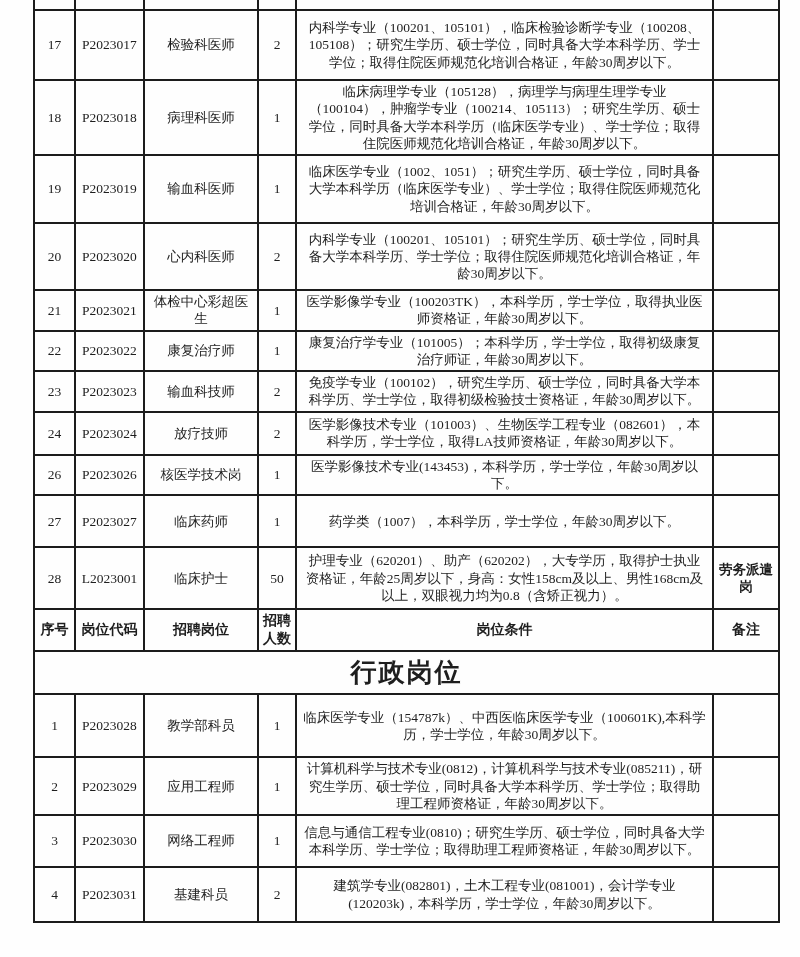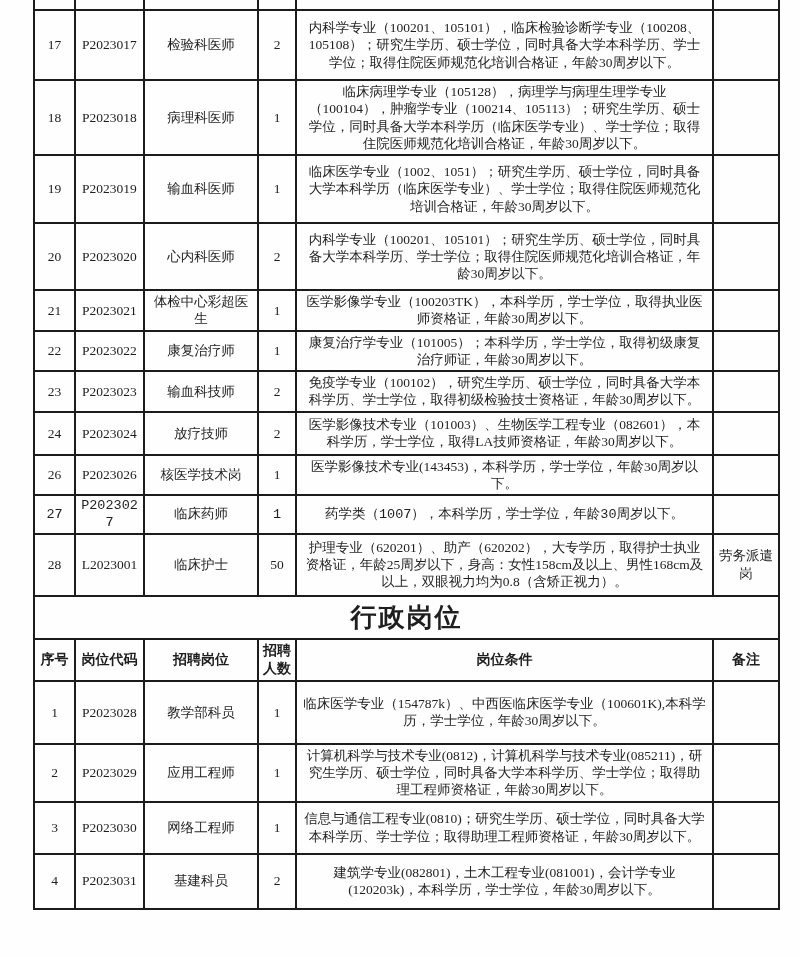--- a/index.html
+++ b/index.html
@@ -49,21 +49,21 @@
     font-size: 26px;
     font-weight: bold;
     letter-spacing: 2px;
     padding: 4px 0;
   }
   th.head-cell {
     font-weight: bold;
     font-size: 14px;
     padding: 2px 2px;
   }
-  .remark-bold { font-weight: normal; }
+  .remark-bold { font-weight: bold; }
 </style>
 </head>
 <body>
 
 <div class="page">
   <table class="recruit">
     <colgroup>
       <col class="c-no">
         <col class="c-code">
         <col class="c-pos">
@@ -147,50 +147,50 @@
       <td></td>
     </tr>
     <tr style="height:40px;">
       <td>26</td>
       <td>P2023026</td>
       <td>核医学技术岗</td>
       <td>1</td>
       <td class="cond-cell">医学影像技术专业(143453)，本科学历，学士学位，年龄30周岁以下。</td>
       <td></td>
     </tr>
-    <tr style="height:36px;font-family:Liberation Mono, monospace;">
+    <tr style="height:52px;">
       <td>27</td>
       <td>P2023027</td>
       <td>临床药师</td>
       <td>1</td>
       <td class="cond-cell">药学类（1007），本科学历，学士学位，年龄30周岁以下。</td>
       <td></td>
     </tr>
     <tr style="height:62px;">
       <td>28</td>
       <td>L2023001</td>
       <td>临床护士</td>
       <td>50</td>
       <td class="cond-cell">护理专业（620201）、助产（620202），大专学历，取得护士执业资格证，年龄25周岁以下，身高：女性158cm及以上、男性168cm及以上，双眼视力均为0.8（含矫正视力）。</td>
       <td class="remark-bold">劳务派遣岗</td>
     </tr>
 
-    <tr style="height:38px;">
-      <td class="banner-cell" colspan="6">行政岗位</td>
-    </tr>
-
     <tr style="height:32px;">
       <th class="head-cell">序号</th>
       <th class="head-cell">岗位代码</th>
       <th class="head-cell">招聘岗位</th>
       <th class="head-cell">招聘人数</th>
       <th class="head-cell">岗位条件</th>
       <th class="head-cell">备注</th>
     </tr>
 
+    <tr style="height:38px;">
+      <td class="banner-cell" colspan="6">行政岗位</td>
+    </tr>
+
     <tr style="height:63px;">
       <td>1</td>
       <td>P2023028</td>
       <td>教学部科员</td>
       <td>1</td>
       <td class="cond-cell">临床医学专业（154787k）、中西医临床医学专业（100601K),本科学历，学士学位，年龄30周岁以下。</td>
       <td></td>
     </tr>
     <tr style="height:52px;">
       <td>2</td>

